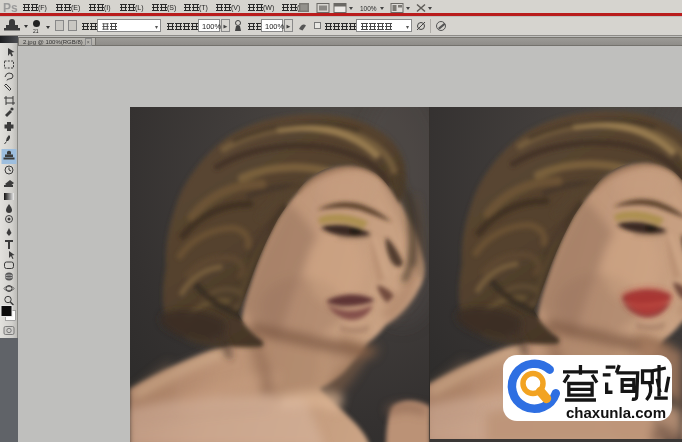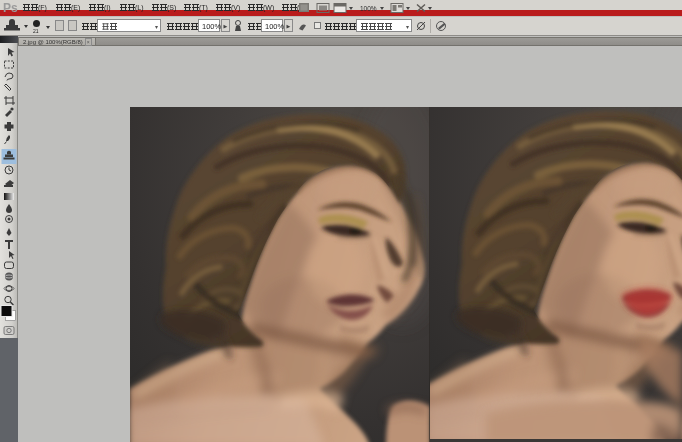--- a/index.html
+++ b/index.html
@@ -1,20 +1,20 @@
 <!DOCTYPE html>
 <html><head><meta charset="utf-8">
 <style>
 html,body{margin:0;padding:0;width:682px;height:442px;overflow:hidden;
  font-family:"Liberation Sans",sans-serif;}
 *{box-sizing:border-box;}
 #app{position:relative;width:682px;height:442px;background:#bfbfbd;}
 
 #menubar{position:absolute;left:0;top:0;width:682px;height:16px;
- background:#d6d4cf;border-bottom:6px solid #b91c1c;}
+ background:#d6d4cf;border-bottom:3px solid #b91c1c;}
 .cjk{display:inline-block;width:7px;height:7px;margin:0 .5px;vertical-align:-1px;
  background:
   linear-gradient(#2a2a2a,#2a2a2a) 0 0/7px 1px no-repeat,
   linear-gradient(#2a2a2a,#2a2a2a) 0 3px/7px 1px no-repeat,
   linear-gradient(#2a2a2a,#2a2a2a) 0 6px/7px 1px no-repeat,
   linear-gradient(#2a2a2a,#2a2a2a) 1px 0/1px 7px no-repeat,
   linear-gradient(#2a2a2a,#2a2a2a) 5px 0/1px 7px no-repeat;}
 .cjk.lite{opacity:.85}
 .mitem{position:absolute;top:4px;font-size:7px;color:#1d1d1d;letter-spacing:0;}
 #pslogo{position:absolute;left:3px;top:1px;font-size:12px;font-weight:bold;
@@ -356,12 +356,32 @@
  </g>
 
  <g filter="url(#b3)">
   <path d="M269 70 C279 92 283 120 281 150 C280 162 277 170 273 174" stroke="#46382a" stroke-width="6" fill="none" opacity=".75"></path>
   <path d="M278 84 C286 108 288 136 284 160" stroke="#382c22" stroke-width="4" fill="none" opacity=".65"></path>
   <path d="M287 88 C293 116 294 146 290 170" stroke="#5a4732" stroke-width="3.5" fill="none" opacity=".6"></path>
  </g>
 </g>
 </defs>
 </svg>
+<div id="wm">
+ <svg width="169" height="66" viewBox="0 0 169 66">
+  <g fill="none" stroke="#2e6fe2" stroke-width="8.5" stroke-linecap="round">
+   <path d="M 46.7 14.7 A 22.5 22.5 0 1 0 52.8 38.3"></path>
+  </g>
+  <g fill="none" stroke="#f2a322" stroke-linecap="round">
+   <circle cx="30" cy="28.5" r="10" stroke-width="5.5"></circle>
+   <path d="M 37.5 36.5 L 43.5 43.5" stroke-width="9.5"></path>
+  </g>
+  <g stroke="#151515" stroke-width="3.4" fill="none" transform="translate(60,13) scale(.97) translate(-60,-11)">
+
+   <path d="M60 15 h36 M78 8 v10 M66 18 l-5 8 M90 18 l5 8 M66 27 h24 v12 h-24z M66 33 h24 M62 44 h32"></path>
+
+   <path d="M104 10 h10 M101 18 h8 M105 26 v10 h6 M118 8 l-3 8 M115 16 h22 l-1 24 q0 4 -5 3 M121 23 h12 v12 h-12z M121 29 h12"></path>
+
+   <path d="M143 14 h10 v12 h-10z M160 8 v32 M153 14 l14 -3 M150 26 q4 10 -3 18 M158 22 l3 14 M170 20 l-3 16 M155 42 h14" transform="translate(-1,0)"></path>
+  </g>
+  <text x="113" y="63" font-size="15" font-weight="bold" fill="#111" text-anchor="middle" font-family="Liberation Sans,sans-serif">chaxunla.com</text>
+ </svg>
+</div>
 </div>
 </body></html>

